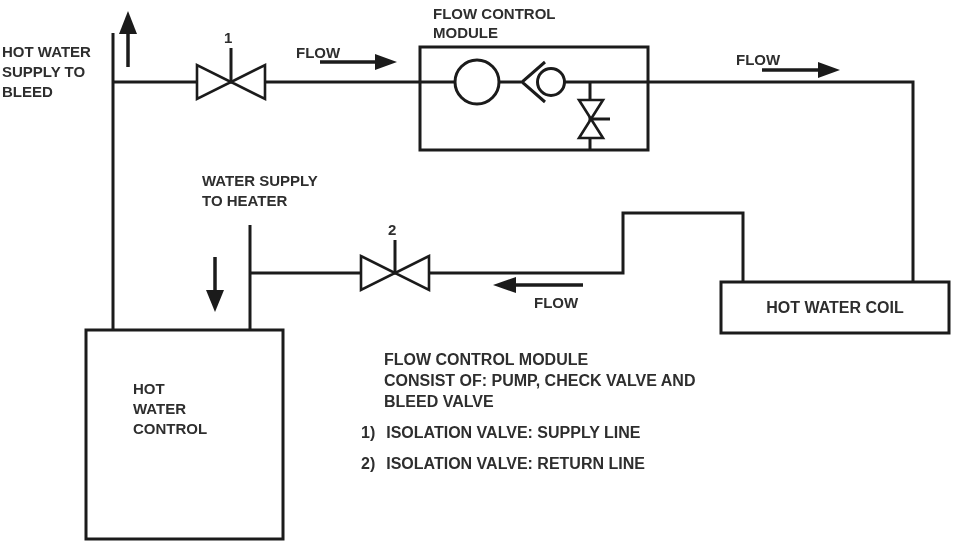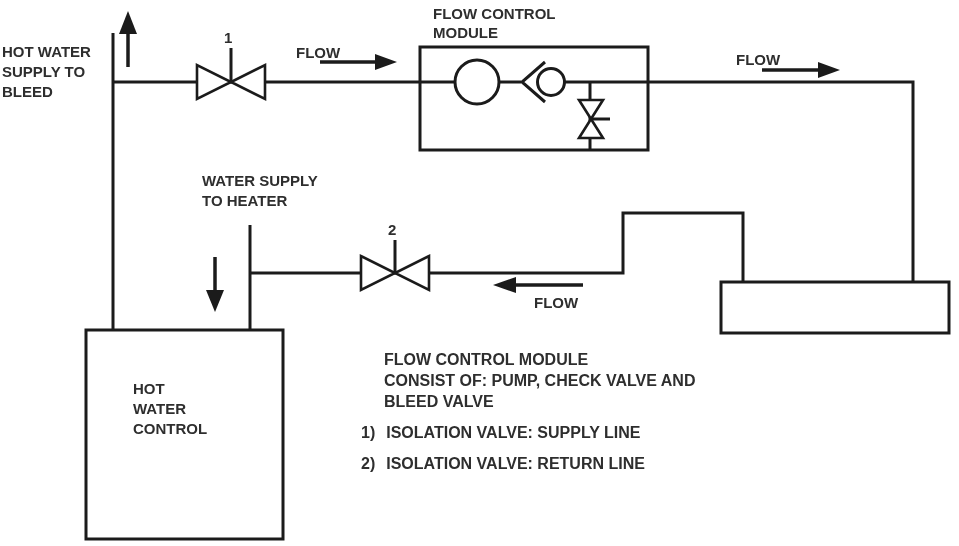--- a/index.html
+++ b/index.html
@@ -165,20 +165,21 @@
   <div class="lbl" style="left:296px; top:43px;">FLOW</div>
 
   <div class="lbl" style="left:736px; top:50px;">FLOW</div>
 
   <div class="lbl" style="left:534px; top:293px;">FLOW</div>
 
 
   <div class="lbl" style="left:202px; top:171px; width:130px;">WATER SUPPLY
 TO HEATER</div>
 
+  <div class="coil-label-box">HOT WATER COIL</div>
 
   <div class="lbl" style="left:133px; top:379px; width:100px;">HOT
 WATER
 CONTROL</div>
 
   <div class="lbl" style="left:224px; top:28px; width:14px;">1</div>
 
   <div class="lbl" style="left:388px; top:220px; width:14px;">2</div>
 
   <div class="note-block-line" style="left:384px; top:349px;">FLOW CONTROL MODULE

